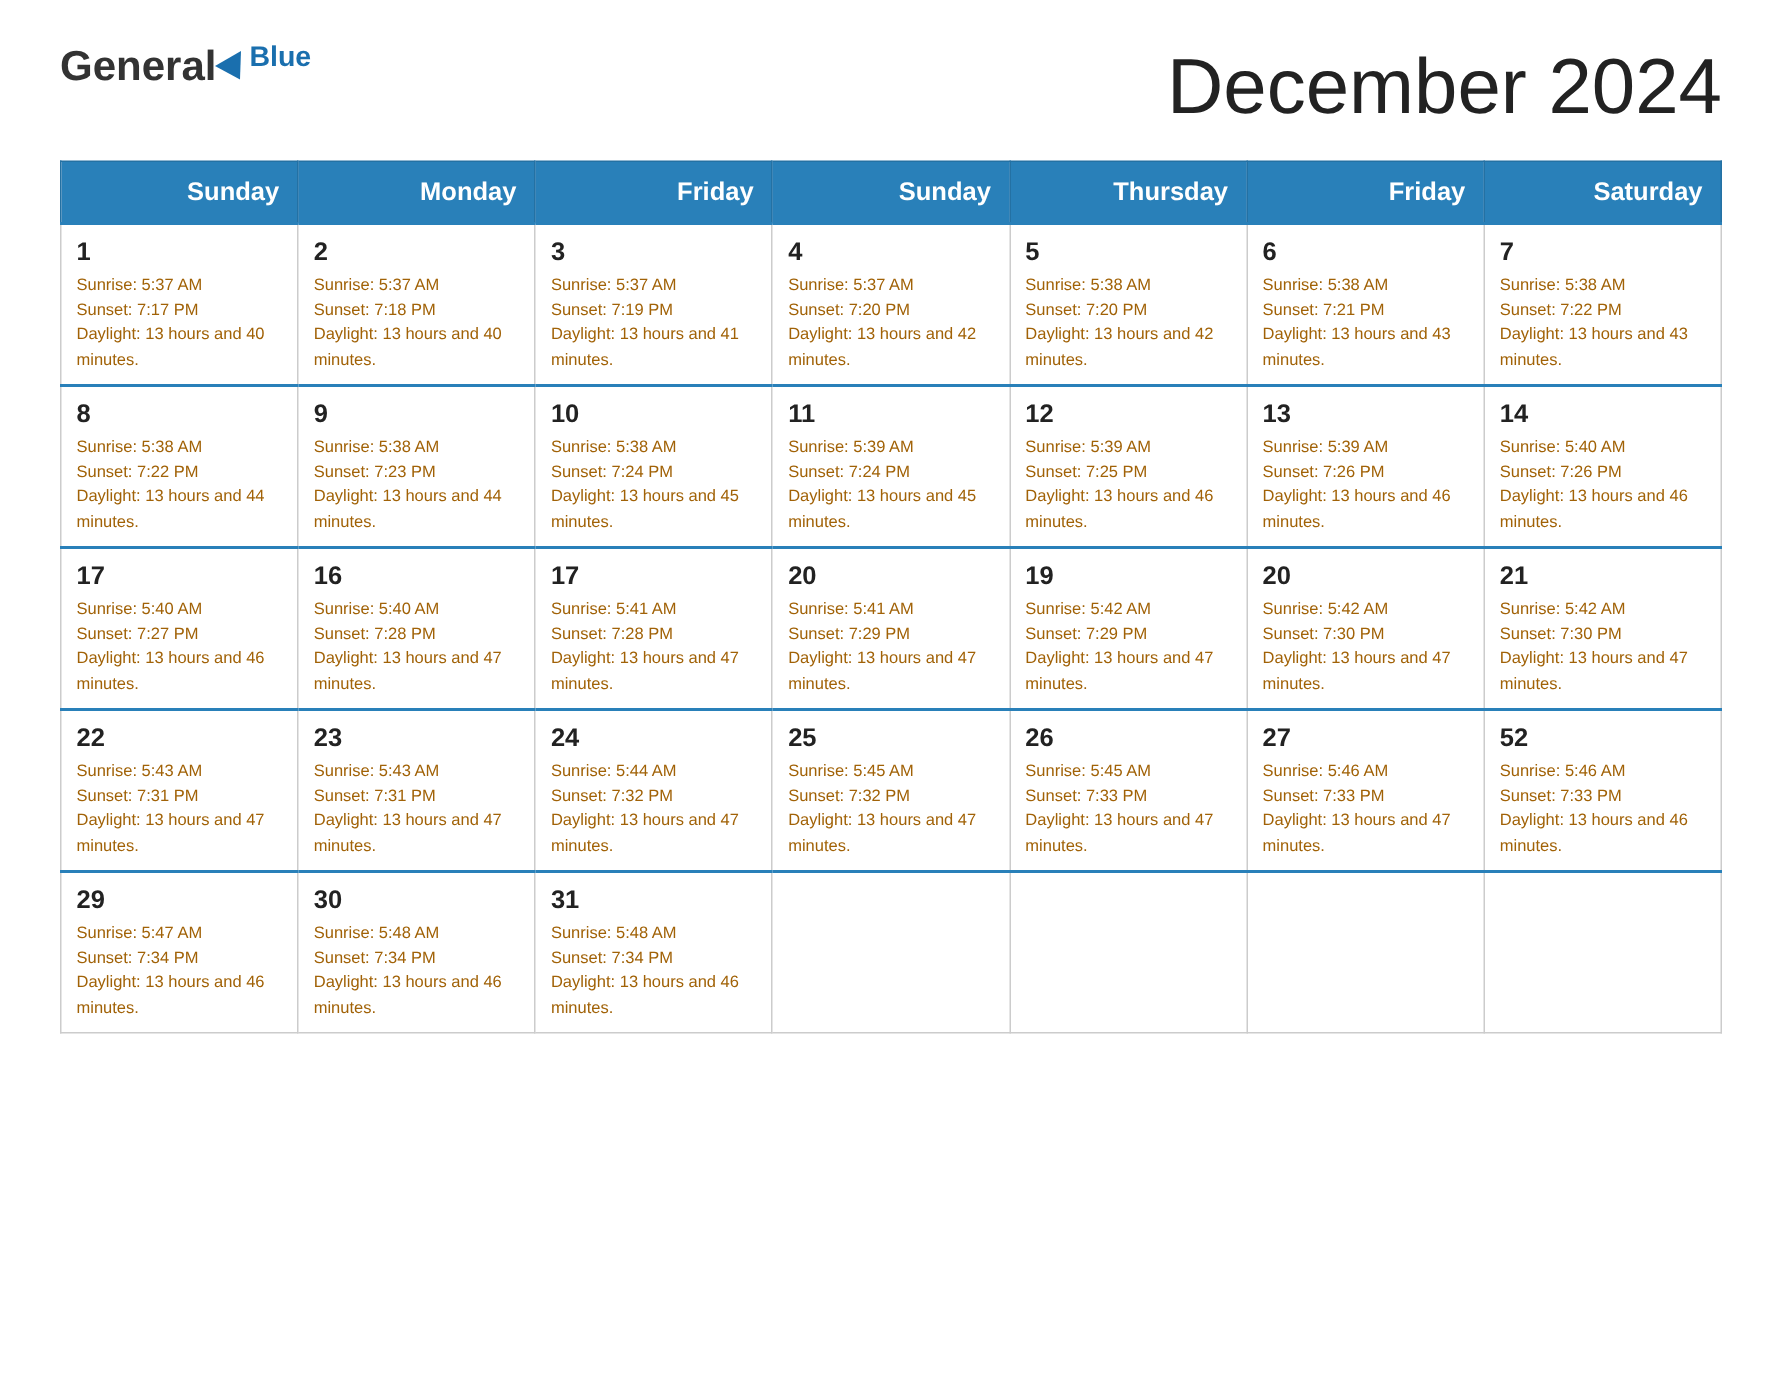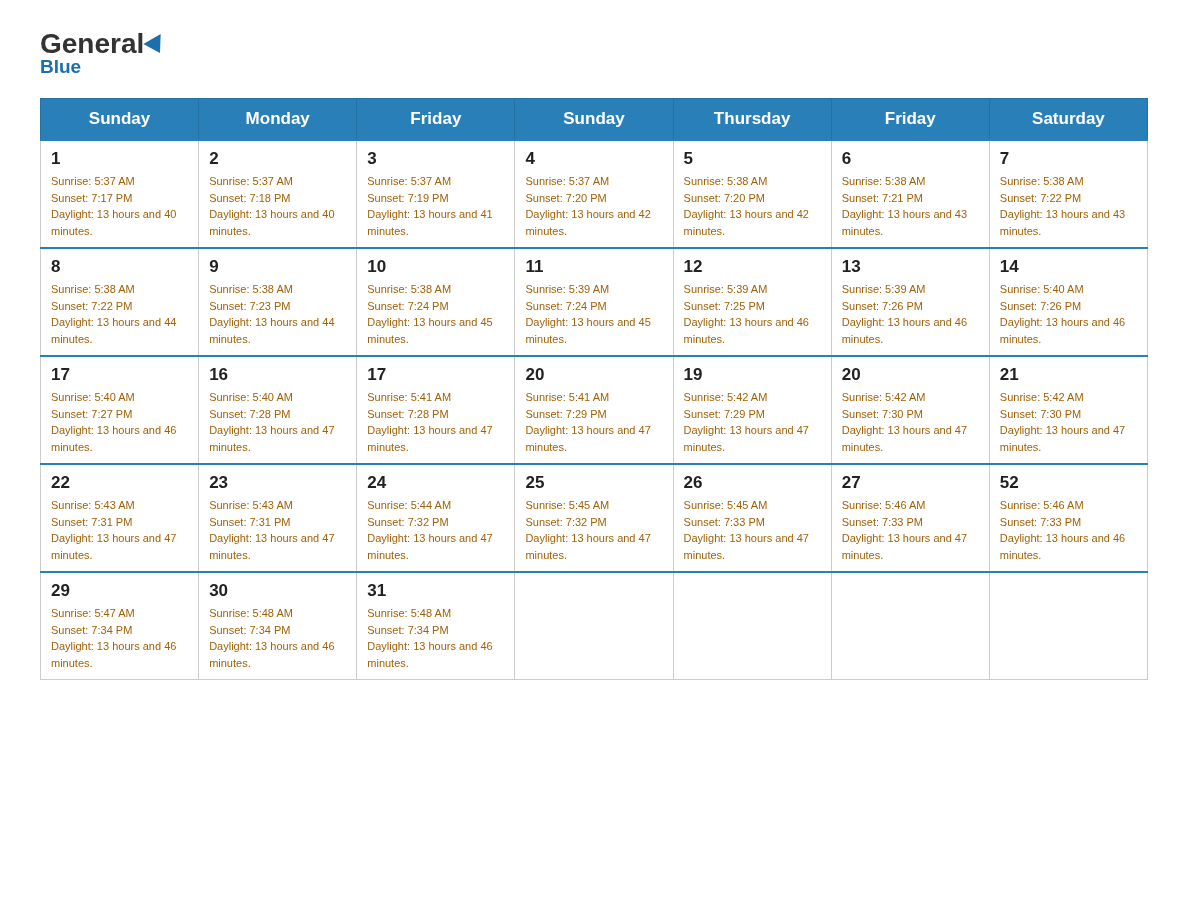--- a/index.html
+++ b/index.html
@@ -11,21 +11,21 @@
       min-height: 918px;
     }
     .header-area {
       display: flex;
       justify-content: space-between;
       align-items: flex-start;
       margin-bottom: 20px;
     }
     .logo {
       display: flex;
-      flex-direction: column;
+      flex-direction: row;
       align-items: flex-start;
     }
     .logo-text {
       font-size: 28px;
       font-weight: bold;
       color: #333;
       line-height: 1;
     }
     .logo-triangle {
       display: inline-block;
@@ -62,21 +62,21 @@
       width: 100%;
       border-collapse: collapse;
       border: 1px solid #ccc;
     }
     .calendar-table th {
       background-color: #2980b9;
       color: #fff;
       font-size: 17px;
       font-weight: bold;
       padding: 10px 12px;
-      text-align: center;
+      text-align: right;
       border: 1px solid #2471a3;
     }
     .calendar-table td {
       vertical-align: top;
       padding: 8px 10px;
       border: 1px solid #ccc;
       width: calc(100% / 7);
       min-height: 90px;
     }
     .day-number {
@@ -101,20 +101,21 @@
 <body>
 
 <div class="header-area">
   <div class="logo">
     <div class="logo-text">
       General<span class="logo-triangle"></span>
     </div>
     <div class="logo-line2">Blue</div>
   </div>
   <div class="title-area">
+    <div class="month-title">December 2024</div>
   </div>
 </div>
 
 <table class="calendar-table">
   <thead>
     <tr>
     <th>Sunday</th>
         <th>Monday</th>
         <th>Friday</th>
         <th>Sunday</th>

